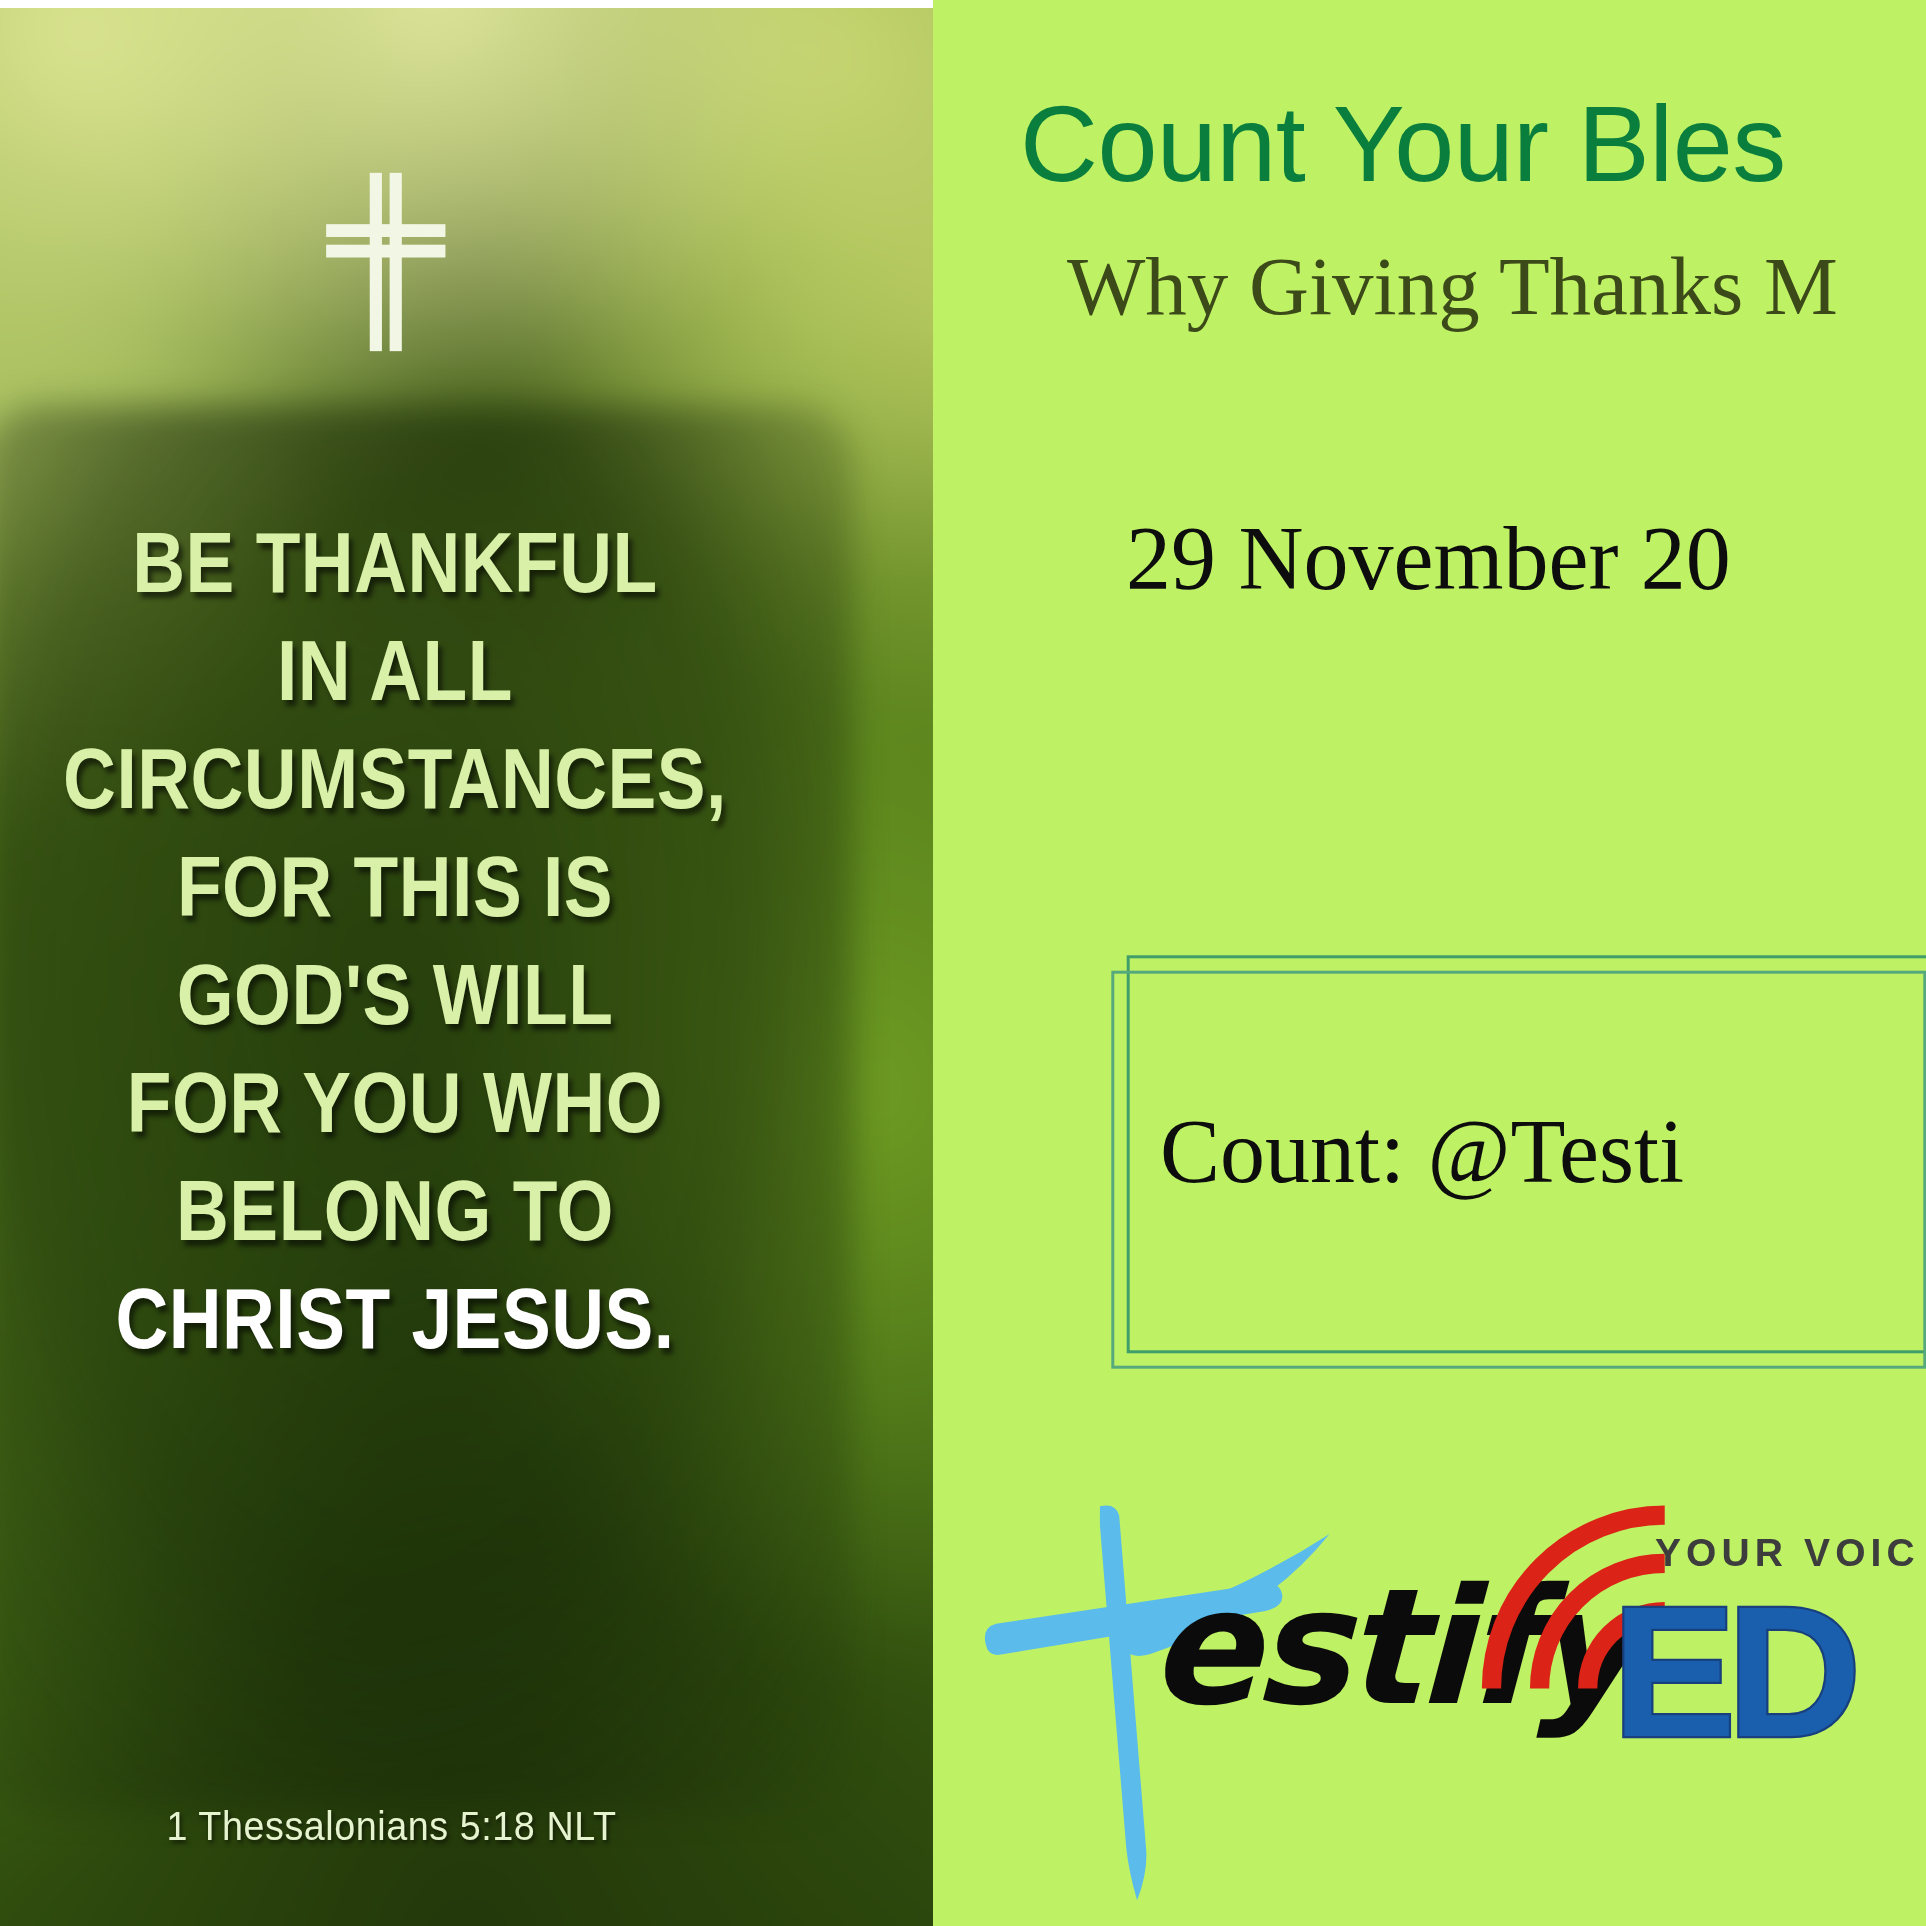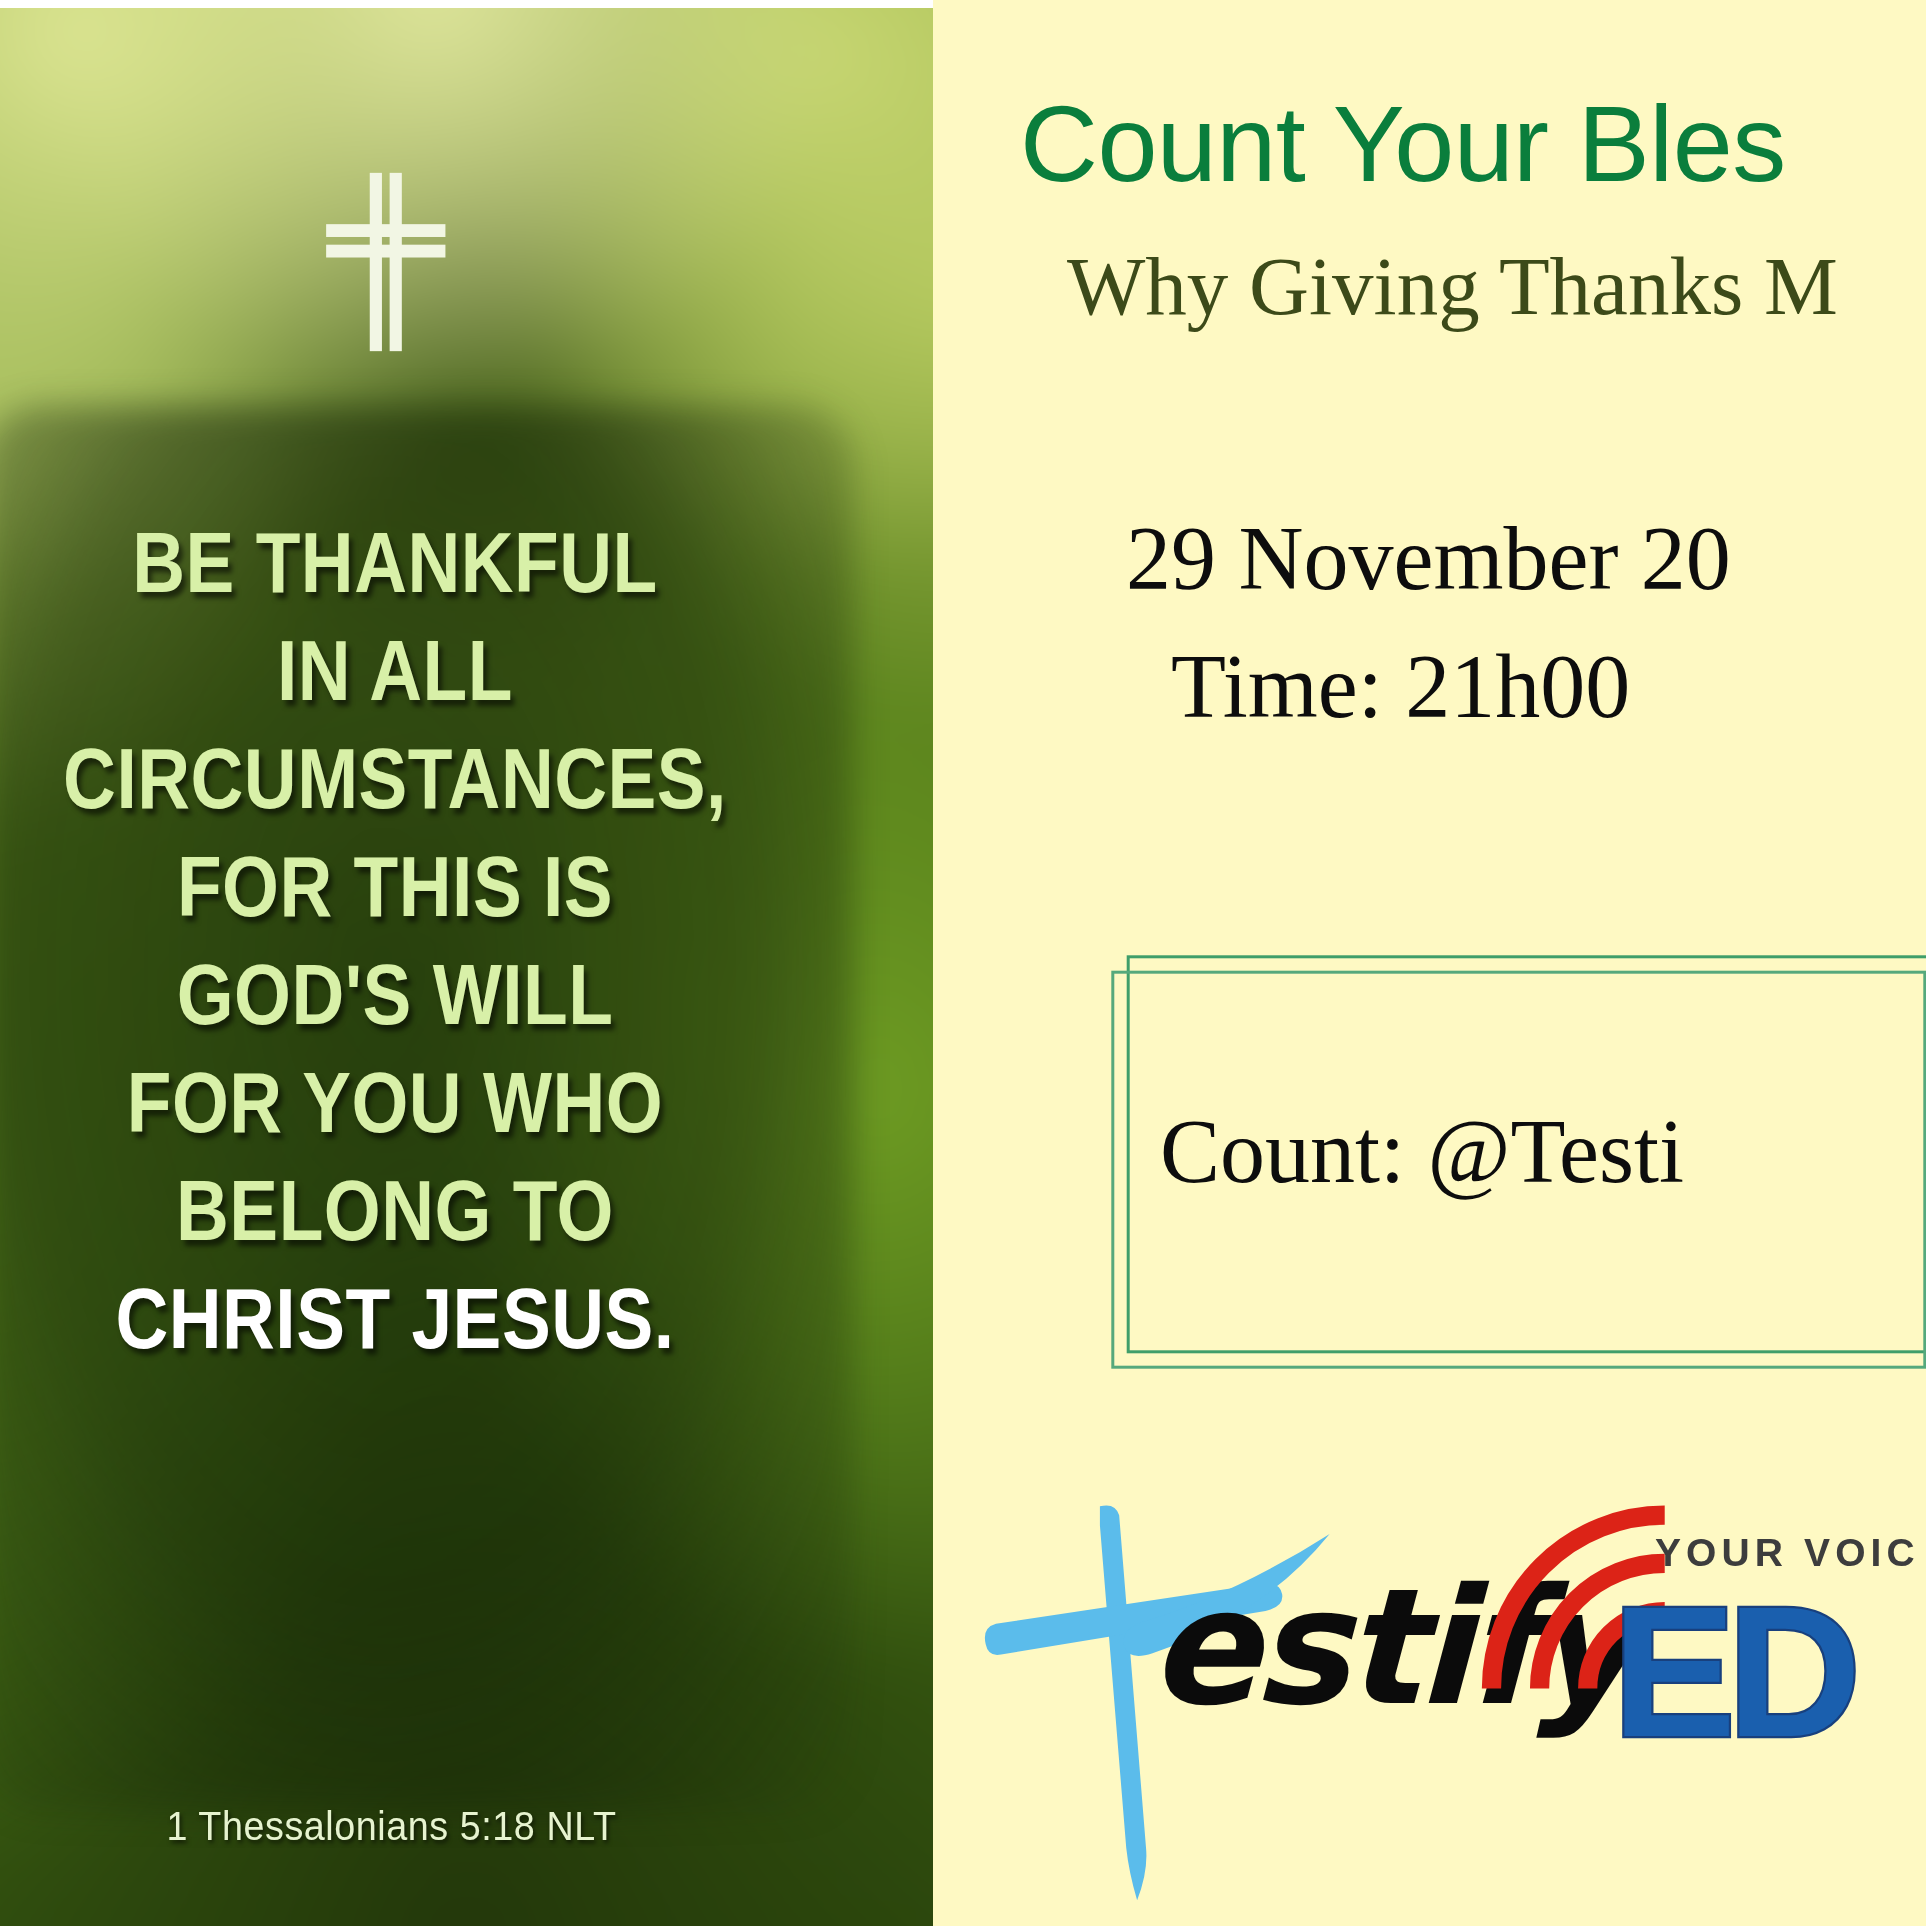--- a/index.html
+++ b/index.html
@@ -100,21 +100,21 @@
     transform-origin: 50% 0;
   }
 
   
   #content-panel {
     position: absolute;
     left: 933px;
     top: 0;
     width: 993px;
     height: 1926px;
-    background: #fef9c3;
+    background: #bef264;
     overflow: hidden;
   }
   #event-title {
     position: absolute;
     left: 87px;
     top: 90px;
     white-space: nowrap;
     font-family: "Liberation Sans Narrow", "Liberation Sans", sans-serif;
     font-weight: normal;
     font-size: 108px;
@@ -283,21 +283,20 @@
 
     <div id="verse-ref">1 Thessalonians 5:18 NLT</div>
   </div>
 
   <div id="content-panel">
 
     <div id="event-title">Count Your Bles</div>
     <div id="event-subtitle">Why Giving Thanks M</div>
 
     <div id="event-date">29 November 20</div>
-    <div id="event-time">Time: 21h00</div>
 
     <div id="anchor-box">
       <div id="anchor-frame-a"></div>
       <div id="anchor-frame-b"></div>
       <div id="anchor-text">Count: @Testi</div>
     </div>
 
     <div id="logo-testify">
       <svg viewBox="0 0 720 660" width="462" height="424">
         <g fill="#5bbceb">

